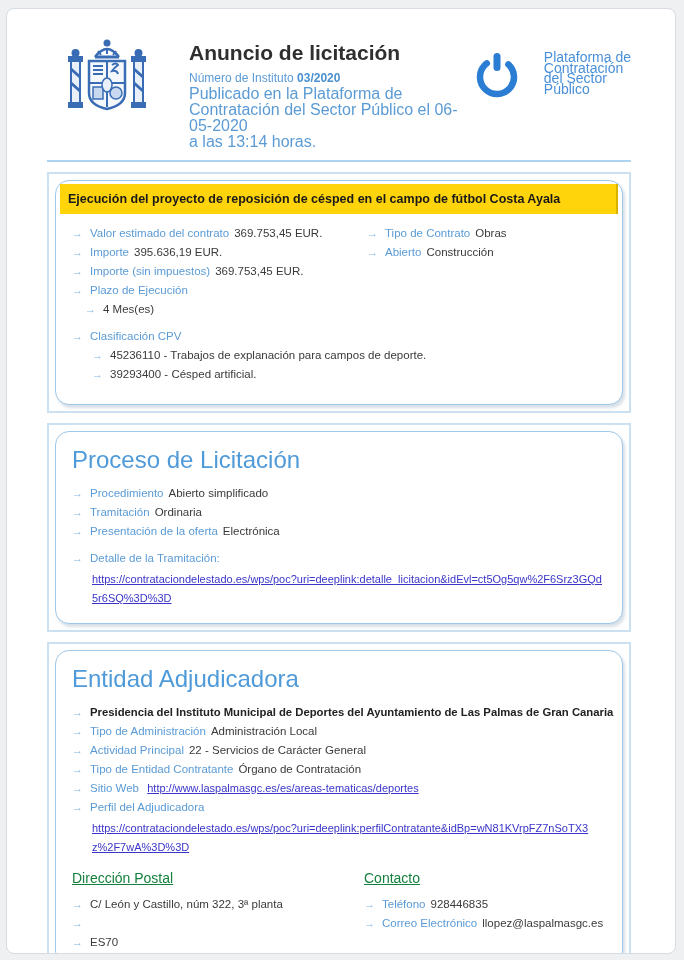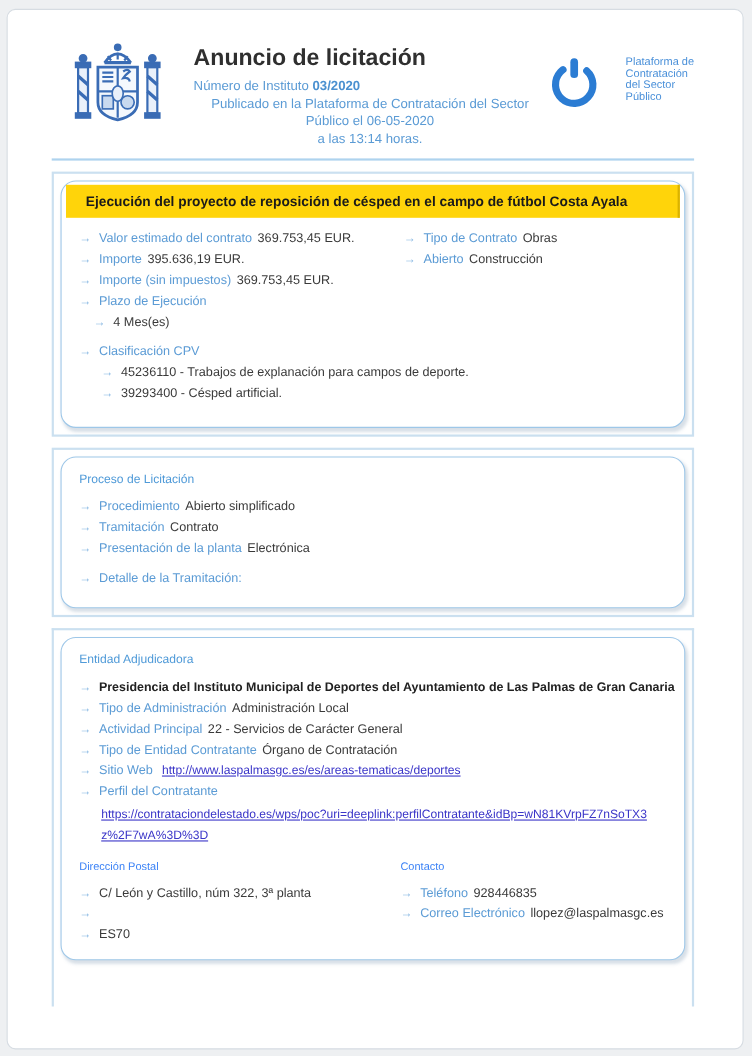--- a/index.html
+++ b/index.html
@@ -20,27 +20,27 @@
   }
   .content{
     margin:0 44px 0 40px;
   }
   
   .header{
     display:flex;align-items:flex-start;
     padding-top:30px;
   }
   .coat{margin-left:18px;flex:0 0 auto;}
-  .title-block{margin-left:27px;flex:1 1 auto;}
+  .title-block{margin-left:40px;flex:1 1 auto;}
   .doc-title{font-size:21px;font-weight:bold;color:#2f2f2f;margin:2px 0 5px 0;}
   .exped-line{font-size:12px;color:#5b9bd5;line-height:16px;}
   .exped-line b{color:#4a90d0;}
-  .pub-line{font-size:12px;color:#5b9bd5;line-height:16px;text-align:center;}
+  .pub-line{font-size:16px;color:#5b9bd5;line-height:16px;}
   .platform-logo{flex:0 0 auto;display:flex;align-items:flex-start;margin-top:10px;}
-  .platform-text{font-size:10px;color:#4a90d9;line-height:10.5px;margin-left:22px;margin-top:3px;}
+  .platform-text{font-size:14px;color:#4a90d9;line-height:10.5px;margin-left:22px;margin-top:3px;}
   .header-sep{border-top:2px solid #aed3ee;margin-top:10px;}
   
   .outer-box{
     border:2px solid #cbe0f0;
     margin-top:10px;
     padding:6px;
     background:#ffffff;
   }
   .inner-rect{
     border:1px solid #9ec7e8;
@@ -50,42 +50,42 @@
     background:#ffffff;
   }
   .inner-rect.banner-rect{padding-top:3px;}
   .last-box{border-bottom:none;padding-bottom:26px;}
   
   .banner{
     background:#ffd40a;
     border-right:2px solid #d9b200;
     color:#1a1a1a;
     font-size:12.5px;font-weight:bold;
-    padding:8px 18px;
+    padding:8px 8px;
     margin:0 -12px 10px -12px;
   }
   
   .field{font-size:11.5px;line-height:19px;color:#5b9bd5;display:flex;}
   .arrow{color:#85b6e2;flex:0 0 auto;margin-right:7px;font-size:11px;}
   .flabel{color:#5b9bd5;}
   .fvalue{color:#3a3a3a;margin-left:5px;}
   .sub-indent{padding-left:13px;}
   .cpv-indent{padding-left:20px;}
   .field .text{color:#3a3a3a;}
   .bold-name{font-weight:bold;color:#222222;white-space:nowrap;font-size:11.3px;}
   a.doc-link{
     color:#3a35c8;text-decoration:underline;font-size:11px;
     word-break:break-all;cursor:pointer;
   }
   .link-line{padding-left:20px;line-height:18px;margin-top:1px;}
   .spacer-sm{height:8px;}
   .spacer-xs{height:4px;}
   
-  .sec-heading{font-size:11px;color:#4f9ad8;margin:4px 0 10px 0;font-weight:400;}
-  .sub-heading{font-size:10px;color:#3b82f6;margin:14px 0 9px 0;font-weight:400;}
+  .sec-heading{font-size:24px;color:#4f9ad8;margin:4px 0 10px 0;font-weight:400;}
+  .sub-heading{font-size:14px;color:#15803d;margin:14px 0 9px 0;font-weight:400;text-decoration:underline;}
   
   .grid-contract{display:grid;grid-template-columns:295px 1fr;}
   .grid-two{display:grid;grid-template-columns:292px 1fr;}
   .grid-prov{display:grid;grid-template-columns:312px 1fr;column-gap:6px;padding:0 10px;}
 </style>
 </head>
 <body>
 
 <div class="page-card">
   <div class="content">
@@ -205,30 +205,33 @@
 
     <div class="outer-box">
       <div class="inner-rect">
         <div class="sec-heading">Proceso de Licitación</div>
         <div class="field">
           <span class="arrow">→</span>
           <span><span class="flabel">Procedimiento</span><span class="fvalue">Abierto simplificado</span></span>
         </div>
         <div class="field">
           <span class="arrow">→</span>
-          <span><span class="flabel">Tramitación</span><span class="fvalue">Contrato</span></span>
-        </div>
-        <div class="field">
-          <span class="arrow">→</span>
-          <span><span class="flabel">Presentación de la planta</span><span class="fvalue">Electrónica</span></span>
+          <span><span class="flabel">Tramitación</span><span class="fvalue">Ordinaria</span></span>
+        </div>
+        <div class="field">
+          <span class="arrow">→</span>
+          <span><span class="flabel">Presentación de la oferta</span><span class="fvalue">Electrónica</span></span>
         </div>
         <div class="spacer-sm"></div>
         <div class="field">
           <span class="arrow">→</span>
           <span class="flabel">Detalle de la Tramitación:</span>
+        </div>
+        <div class="link-line">
+          <a class="doc-link">https://contrataciondelestado.es/wps/poc?uri=deeplink:detalle_licitacion&amp;idEvl=ct5Og5qw%2F6Srz3GQd5r6SQ%3D%3D</a>
         </div>
         <div class="spacer-xs"></div>
       </div>
     </div>
 
     <div class="outer-box last-box">
       <div class="inner-rect">
         <div class="sec-heading">Entidad Adjudicadora</div>
         <div class="field">
           <span class="arrow">→</span>
@@ -246,21 +249,21 @@
           <span class="arrow">→</span>
           <span><span class="flabel">Tipo de Entidad Contratante</span><span class="fvalue">Órgano de Contratación</span></span>
         </div>
         <div class="field">
           <span class="arrow">→</span>
           <span><span class="flabel">Sitio Web</span>
           <a class="doc-link" style="margin-left:5px;">http://www.laspalmasgc.es/es/areas-tematicas/deportes</a></span>
         </div>
         <div class="field">
           <span class="arrow">→</span>
-          <span class="flabel">Perfil del Contratante</span>
+          <span class="flabel">Perfil del Adjudicadora</span>
         </div>
         <div class="link-line">
           <a class="doc-link">https://contrataciondelestado.es/wps/poc?uri=deeplink:perfilContratante&amp;idBp=wN81KVrpFZ7nSoTX3 z%2F7wA%3D%3D</a>
         </div>
 
         <div class="grid-two">
           <div>
             <div class="sub-heading">Dirección Postal</div>
             <div class="field">
               <span class="arrow">→</span>

